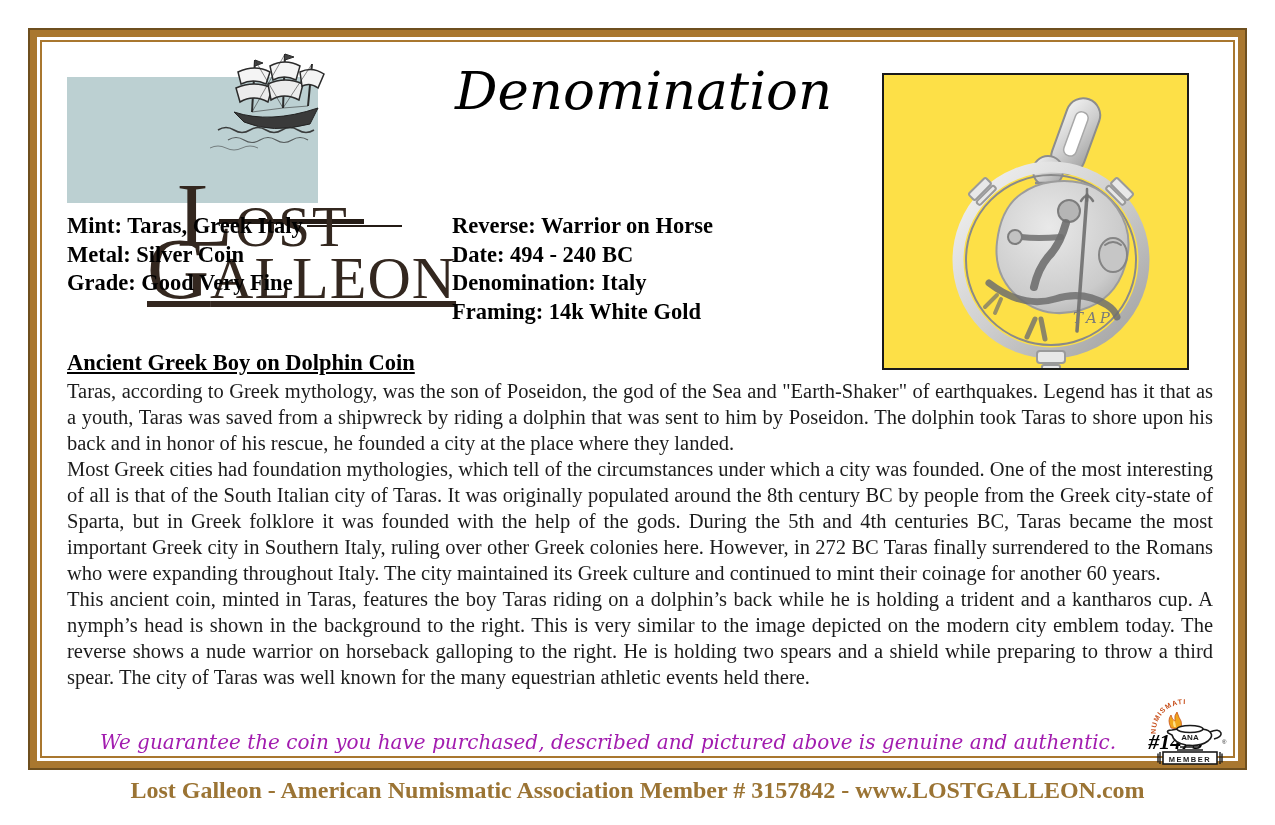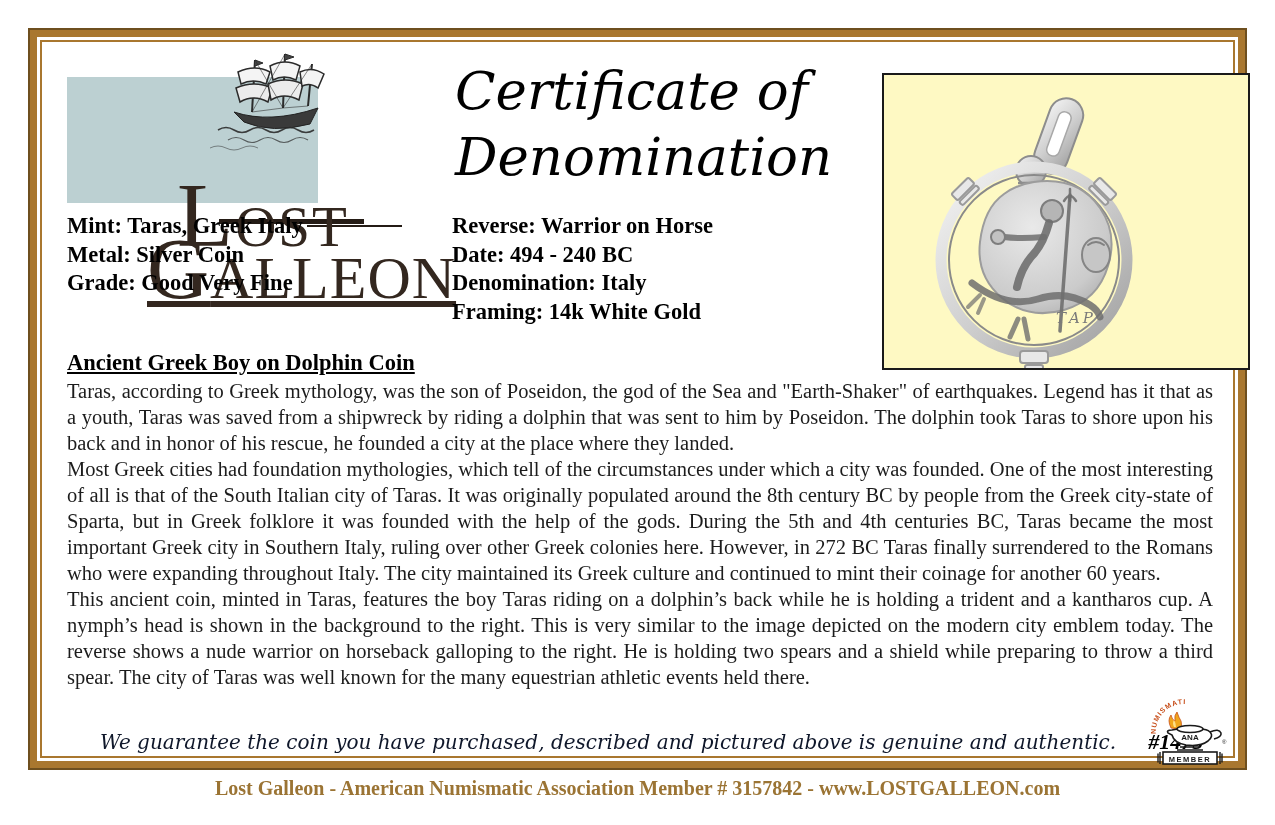--- a/index.html
+++ b/index.html
@@ -18,39 +18,39 @@
   .logo-line1 .initial{font-size:92px;}
   .logo-line2{left:80px;top:192px;font-size:60px;letter-spacing:1px;text-decoration:underline;}
   .logo-line2 .initial{font-size:86px;}
   .logo-underline{position:absolute;left:152px;top:142px;width:145px;height:5px;background:#241b15;}
   .logo-underline2{position:absolute;left:240px;top:148px;width:95px;height:2px;background:#241b15;}
   .ship-wrap{position:absolute;left:200px;top:50px;width:140px;height:108px;}
   
   .title{position:absolute;left:455px;top:58px;width:420px;font-style:italic;
     font-family:"DejaVu Serif", serif;font-size:53px;line-height:66px;color:#000;}
   
-  .photo-box{position:absolute;left:882px;top:73px;width:368px;height:297px;background:#fef9c3;border:2px solid #1a1a1a;box-sizing:border-box;}
+  .photo-box{position:absolute;left:882px;top:73px;width:307px;height:297px;background:#fde047;border:2px solid #1a1a1a;box-sizing:border-box;padding-left:17px;}
   
   .details{position:absolute;top:212px;font-weight:bold;font-size:22.5px;line-height:28.5px;color:#000;}
   .details-left{left:67px;}
   .details-right{left:452px;}
   
   .body-text{position:absolute;left:67px;top:348px;width:1146px;font-size:20.5px;line-height:26px;color:#1c1c1c;}
   .body-heading{font-weight:bold;font-size:22.5px;line-height:30px;color:#000;text-decoration:underline;}
   .para{text-align:justify;margin:0;}
   .para:last-child{}
   
   .guarantee-row{position:absolute;left:100px;top:729px;width:1040px;text-align:center;white-space:nowrap;}
-  .guarantee-text{font-family:"DejaVu Serif", serif;font-style:italic;font-size:20px;color:#0f172a;}
+  .guarantee-text{font-family:"DejaVu Serif", serif;font-style:italic;font-size:20px;color:#a21caf;}
   .guarantee-number{font-style:italic;font-weight:bold;font-size:22px;margin-left:28px;color:#000;}
   
   .ana-seal{position:absolute;left:1150px;top:698px;width:80px;height:68px;}
   
   .footer{position:absolute;left:0;top:777px;width:1275px;text-align:center;
-    font-weight:bold;font-size:20px;color:#9b7434;}
+    font-weight:bold;font-size:24px;color:#9b7434;}
 </style>
 </head>
 <body>
 
 <div class="frame-outer">
   <div class="frame-band">
     <div class="frame-inner"></div>
   </div>
 </div>
 
@@ -81,21 +81,20 @@
 
     <path d="M34 62 Q70 74 118 58 L110 74 Q72 84 44 72 Z" fill="#3a3a3a" stroke="#222" stroke-width="1"></path>
 
     <path d="M18 80 q8 -5 16 0 q8 5 16 0 q8 -5 16 0 q8 5 16 0 q8 -5 16 0 q8 5 16 0" stroke-width="1.5" opacity="0.9"></path>
     <path d="M28 90 q8 -5 16 0 q8 5 16 0 q8 -5 16 0 q8 5 16 0 q8 -5 16 0" stroke-width="1.2" opacity="0.7"></path>
     <path d="M10 98 q8 -4 16 0 q8 4 16 0 q8 -4 16 0" stroke-width="1" opacity="0.5"></path>
   </svg>
 </div>
 
 <div class="title">
-  <div>Certificate of</div>
   <div>Denomination</div>
 </div>
 
 <div class="photo-box">
   <svg width="300" height="293" viewBox="0 0 300 293">
     <defs>
       <linearGradient id="metal" x1="0" y1="0" x2="1" y2="1">
         <stop offset="0" stop-color="#f5f5f5"></stop>
           <stop offset="0.5" stop-color="#cfcfcf"></stop>
           <stop offset="1" stop-color="#9e9e9e"></stop>

